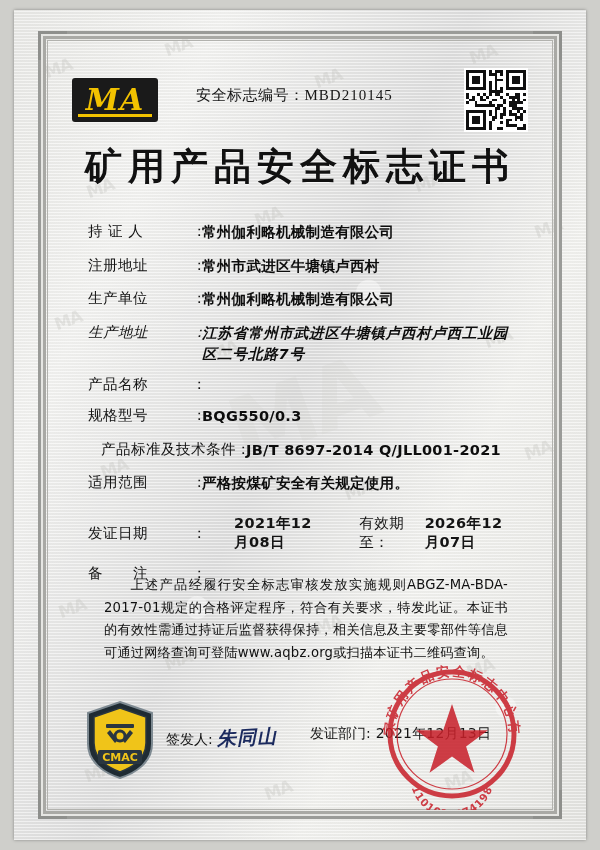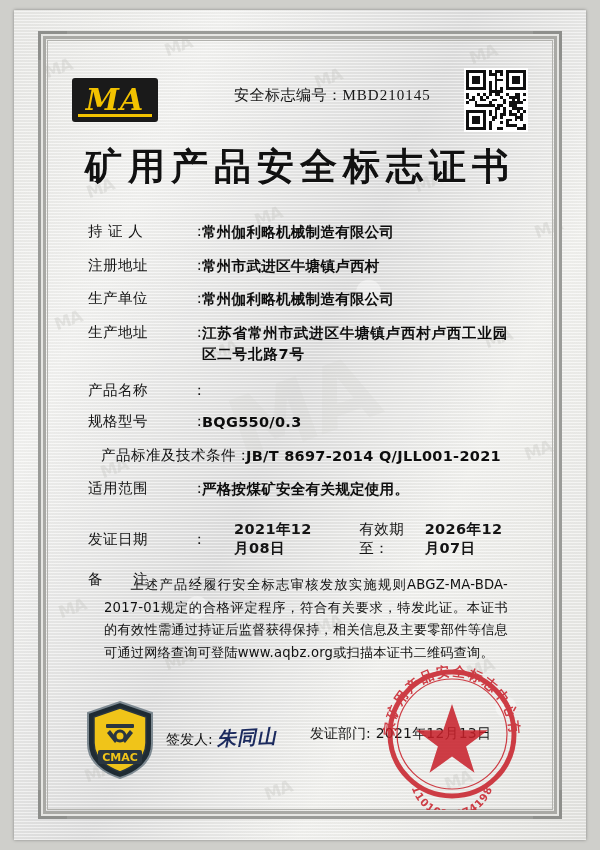--- a/index.html
+++ b/index.html
@@ -128,21 +128,20 @@
 
   
   .serial {
     position: absolute;
     left: 182px;
     top: 76px;
     font-size: 15px;
     color: #161616;
     letter-spacing: .5px;
     font-family: "DejaVu Sans", "Liberation Sans", sans-serif;
-    margin-left: 38px;
   }
   .serial .serial-no {
     font-family: "Liberation Serif", "DejaVu Serif", serif;
     letter-spacing: 1px;
   }
 
   
   .qr {
     position: absolute;
     right: 58px;
@@ -205,21 +204,21 @@
   }
   .value {
     flex: 1;
     font-family: "DejaVu Sans", "Liberation Sans", sans-serif;
     font-weight: bold;
     color: #0d0d0d;
     line-height: 1.45;
     letter-spacing: .3px;
   }
   .value.wide { letter-spacing: .8px; }
-  .row.tall { margin-bottom: 16px; }
+  .row.tall { margin-bottom: 10px; font-style: italic; }
 
   
   .daterow {
     display: flex;
     align-items: center;
     font-size: 14.5px;
     color: #141414;
     margin-top: 20px;
     margin-bottom: 12px;
   }

